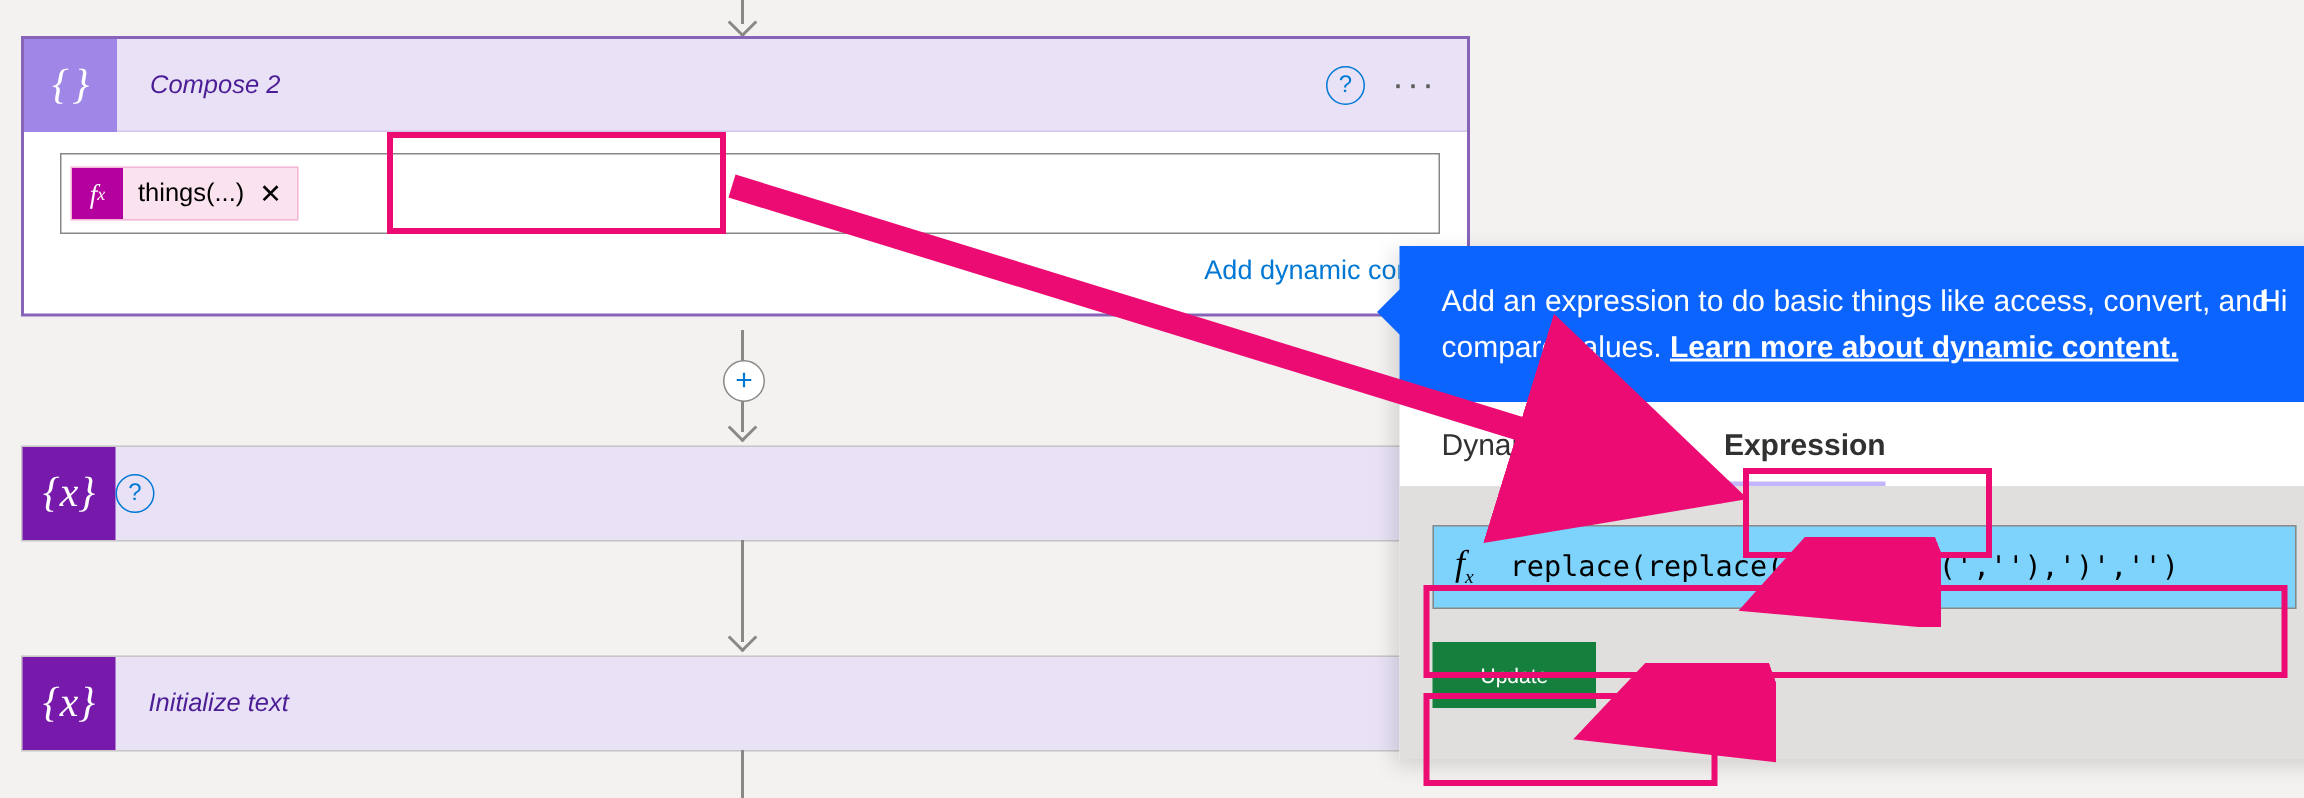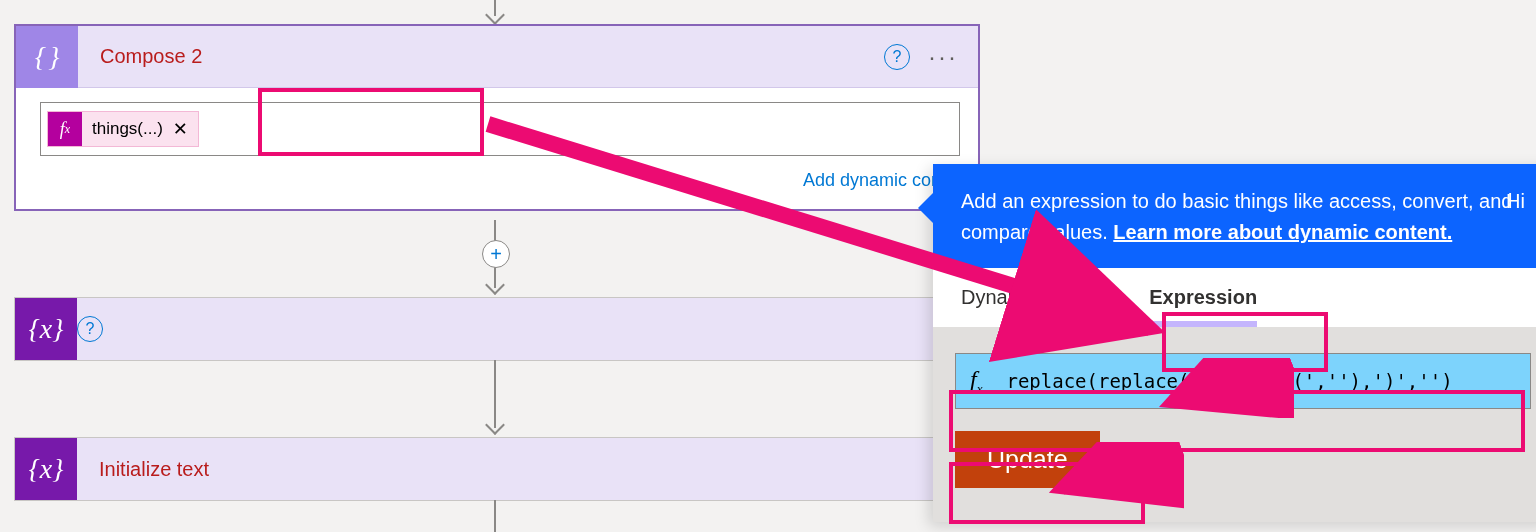--- a/index.html
+++ b/index.html
@@ -39,22 +39,23 @@
     font-family: "Times New Roman", serif;
     font-size: 28px;
     font-style: italic;
     flex-shrink: 0;
   }
   .icon-compose { background: #9f86e7; }
   .icon-var { background: #7719aa; }
   .action-title {
     flex: 1;
     padding: 0 22px;
-    font-size: 20px;
-    color: #b91c1c;
+    font-size: 17px;
+    color: #4c1d95;
+    font-style: italic;
   }
   .help-circle {
     width: 26px;
     height: 26px;
     border: 1.5px solid #0078d4;
     border-radius: 50%;
     color: #0078d4;
     font-size: 16px;
     display: flex;
     align-items: center;
@@ -152,32 +153,32 @@
     border-bottom:16px solid transparent;
     border-right:16px solid #0c64ff;
   }
   .popup-top {
     background:#0c64ff; color:#fff; padding:22px 28px 20px; font-size:20px; line-height:1.55;
   }
   .popup-top a { color:#fff; text-decoration: underline; font-weight: bold; }
   .hide-link { position:absolute; right:28px; top:22px; color:#fff; font-size:20px; cursor:pointer;}
   .tabs { display:flex; gap:56px; padding: 18px 28px 0; position:relative; }
   .tab { font-size:20px; color:#323130; padding-bottom:12px; cursor:pointer; }
-  .tab.active { font-weight:600; border-bottom:6px solid #c4b5fd;text-align:center; }
+  .tab.active { font-weight:600; border-bottom:3px solid #c4b5fd;text-align:center; }
   .expr-area { background:#e1dfdd; padding: 26px 22px 34px; }
   .expr-field {
     background:#7dd3fc; border:1px solid #8a8886; height:56px;
     display:flex; align-items:center; padding:0 14px;
     font-size:19px; font-family: "Consolas", monospace;
   }
   .expr-field .fx { font-family:"Times New Roman",serif; font-style:italic; font-size:24px; margin-right:24px;}
   .update-btn {
     margin-top: 22px;
-    background:#c2410c; color:#fff; border:none;
-    font-size:25px; padding: 14px 32px; cursor:pointer;
+    background:#15803d; color:#fff; border:none;
+    font-size:14px; padding: 14px 32px; cursor:pointer;
   }
 
   
   .hl { position:absolute; border:4px solid #ec0b72; pointer-events:none; z-index:5; }
 
   
   .pink-arrow { position:absolute; z-index:6; pointer-events:none; }
 </style>
 </head>
 <body>

